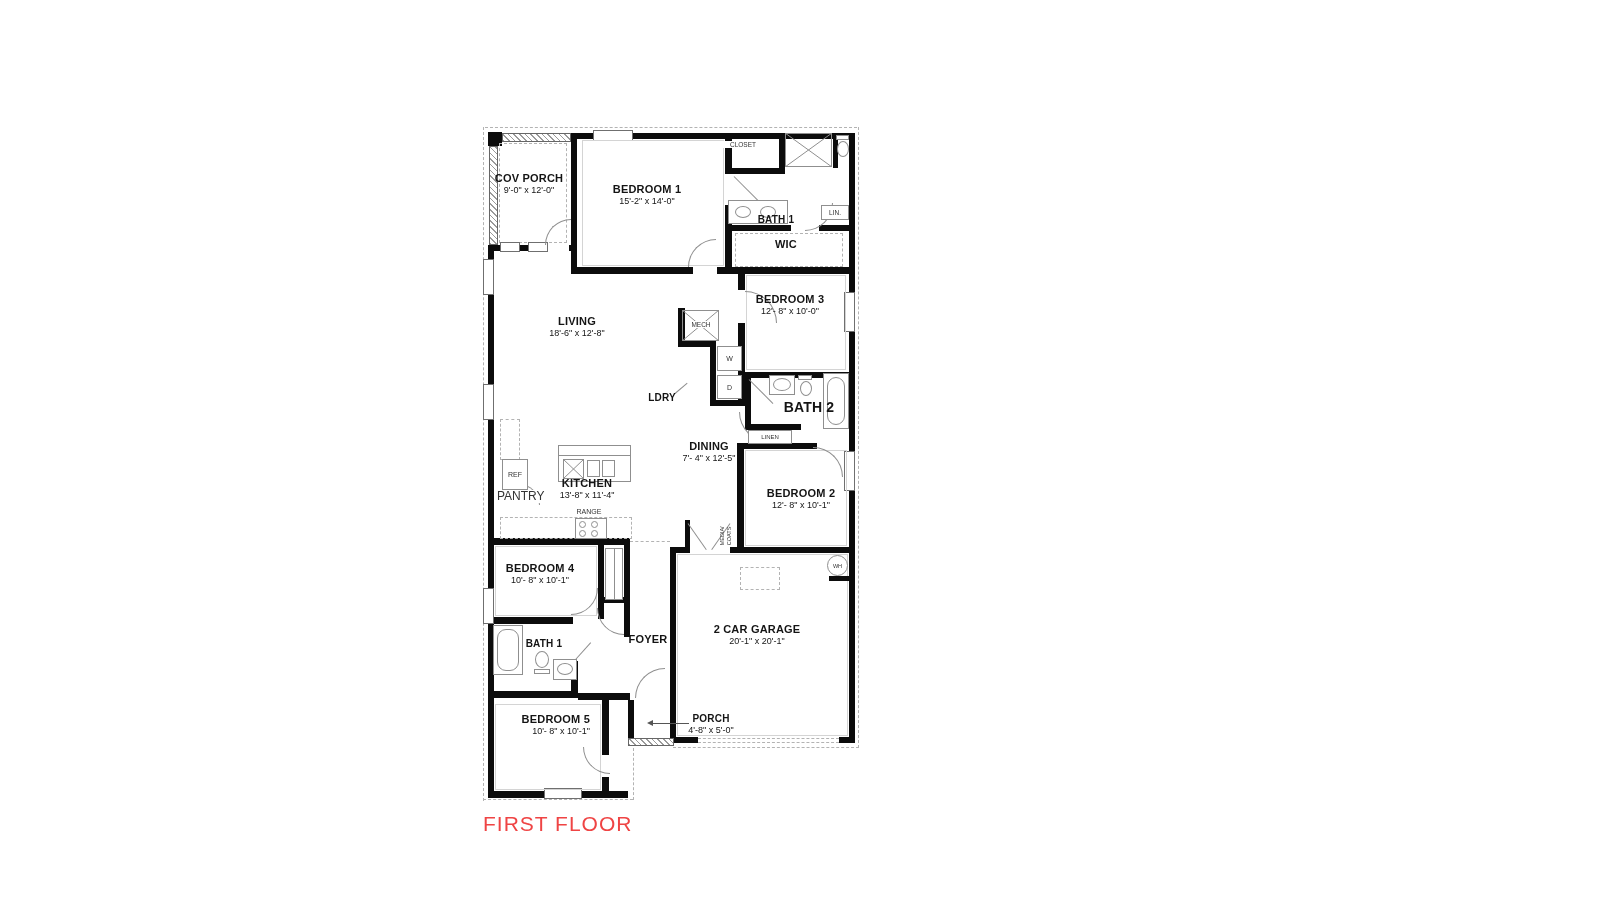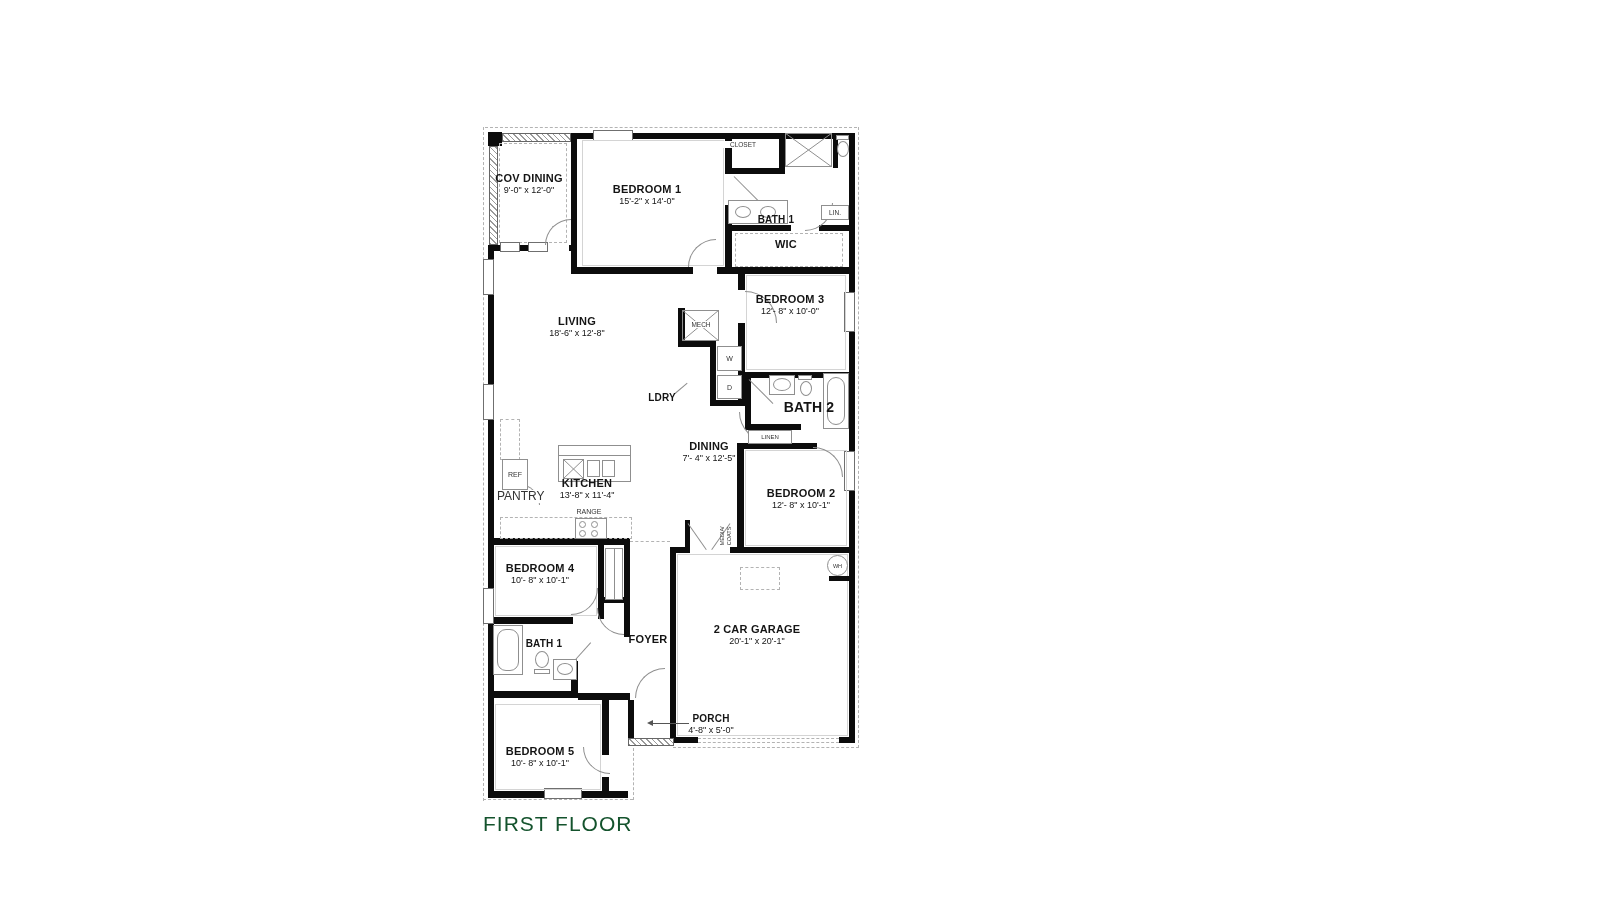--- a/index.html
+++ b/index.html
@@ -28,21 +28,21 @@
   .cap{position:absolute;border:1px solid #8f8f8f;border-radius:9px;background:#fff;box-sizing:border-box;}
   
   .lbl{position:absolute;text-align:center;color:#141414;}
   .name{font-size:11px;font-weight:700;letter-spacing:.2px;line-height:1.2;white-space:nowrap;}
   .dims{font-size:9px;font-weight:400;line-height:1.25;white-space:nowrap;}
   .tiny{position:absolute;font-size:6.5px;color:#333;text-align:center;white-space:nowrap;background:#fff;line-height:1.1;}
   .boxlbl{position:absolute;border:1px solid #8f8f8f;background:#fff;color:#333;font-size:6.5px;
           display:flex;align-items:center;justify-content:center;box-sizing:border-box;white-space:nowrap;}
   .vlab{position:absolute;display:flex;align-items:center;justify-content:center;}
   .vlab span{transform:rotate(-90deg);font-size:5.5px;color:#333;line-height:1.25;text-align:center;white-space:nowrap;}
-  .title{position:absolute;left:483px;top:812px;font-size:21px;font-weight:400;letter-spacing:1px;color:#14532d;}
+  .title{position:absolute;left:483px;top:812px;font-size:21px;font-weight:400;letter-spacing:1px;color:#ef4444;}
   .arrowline{position:absolute;height:1px;background:#555;}
   .arrowhead{position:absolute;width:0;height:0;border-top:3px solid transparent;border-bottom:3px solid transparent;border-right:6px solid #555;}
   svg.fix{position:absolute;}
 </style>
 </head>
 <body>
 
 <div class="page">
   <div class="plan">
 
@@ -214,21 +214,21 @@
     <div class="w" style="left:346px;top:449px;width:26px;height:5px;"></div>
     <div class="vlab" style="left:233px;top:392px;width:18px;height:34px;">
       <span><span>MEDIA/</span><br>
       <span>COATS</span></span>
     </div>
 
     <div class="arrowline" style="left:170px;top:596px;width:36px;"></div>
     <div class="arrowhead" style="left:164px;top:593px;"></div>
 
     <div class="lbl" style="left:6px;top:45px;width:80px;">
-      <div class="name">COV DINING</div>
+      <div class="name">COV PORCH</div>
       <div class="dims">9'-0" x 12'-0"</div>
     </div>
     <div class="lbl" style="left:114px;top:56px;width:100px;">
       <div class="name">BEDROOM 1</div>
       <div class="dims">15'-2" x 14'-0"</div>
     </div>
     <div class="tiny" style="left:235px;top:14px;width:50px;">CLOSET</div>
     <div class="lbl" style="left:263px;top:51px;width:60px;">
       <div class="name" style="font-size:10px;margin-top:36px;">BATH 1</div>
     </div>
@@ -274,20 +274,20 @@
       <div class="name" style="font-size:10px;">BATH 1</div>
     </div>
     <div class="lbl" style="left:224px;top:496px;width:100px;">
       <div class="name">2 CAR GARAGE</div>
       <div class="dims">20'-1" x 20'-1"</div>
     </div>
     <div class="lbl" style="left:192px;top:586px;width:72px;">
       <div class="name" style="font-size:10px;">PORCH</div>
       <div class="dims">4'-8" x 5'-0"</div>
     </div>
-    <div class="lbl" style="left:7px;top:618px;width:100px;">
+    <div class="lbl" style="left:7px;top:586px;width:100px;text-align:right;">
       <div class="name">BEDROOM 5</div>
       <div class="dims">10'- 8" x 10'-1"</div>
     </div>
   </div>
 
   <div class="title">FIRST FLOOR</div>
 </div>
 
 </body></html>

